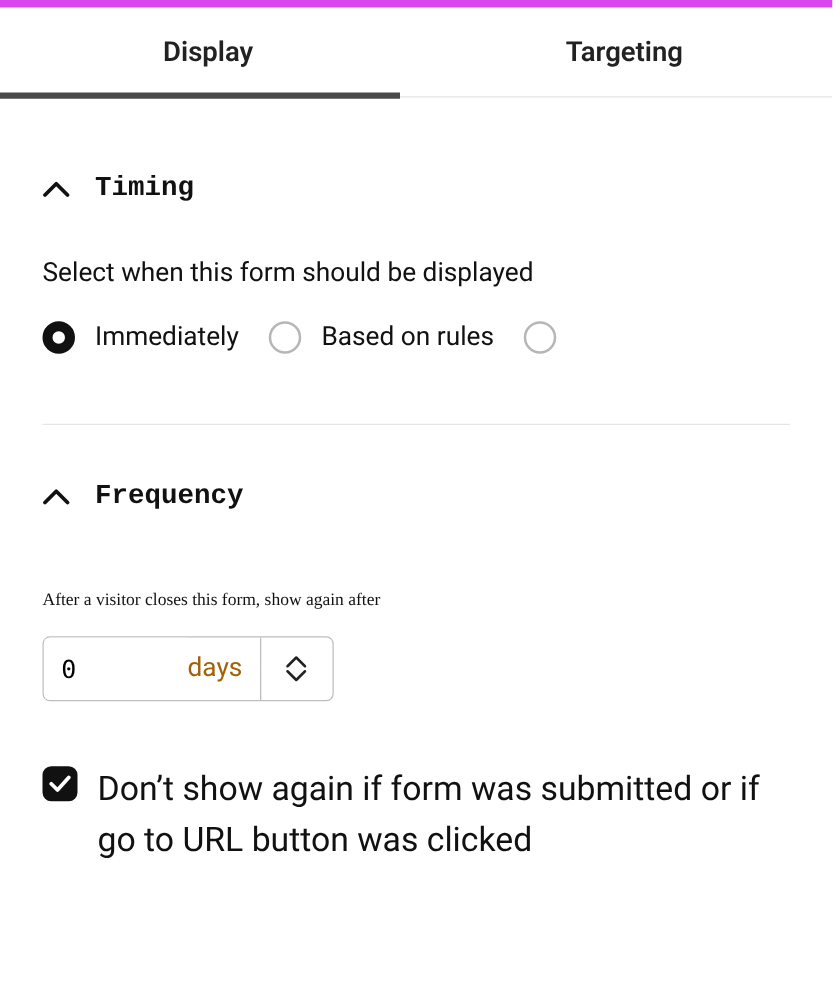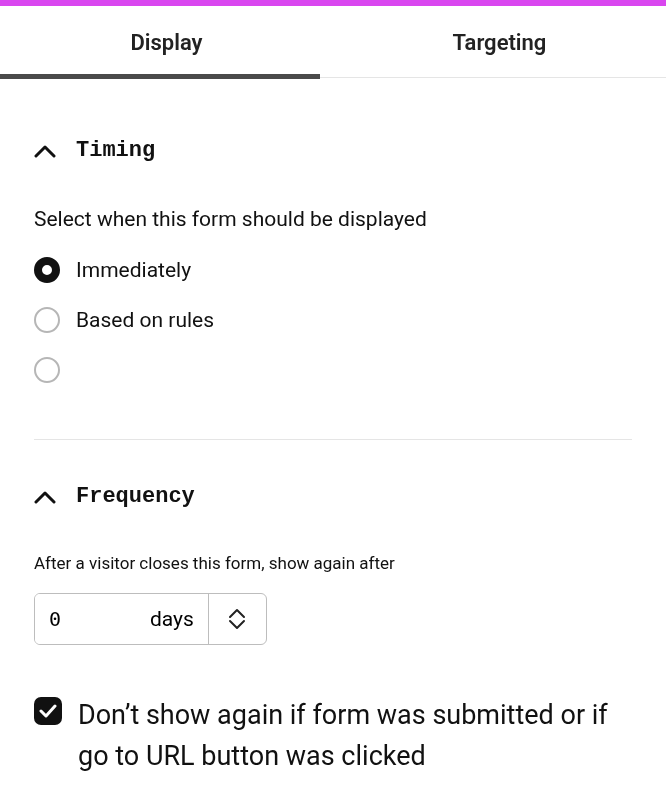--- a/index.html
+++ b/index.html
@@ -51,21 +51,21 @@
   .chevron-up-icon svg {
     display: block;
   }
   .section-desc {
     font-size: 21px;
     margin-top: 44px;
     margin-bottom: 26px;
   }
   .radio-group {
     display: flex;
-    flex-direction: column;
+    flex-direction: row;
     gap: 24px;
   }
   .radio-item {
     display: flex;
     align-items: center;
     gap: 16px;
     cursor: pointer;
   }
   .radio-circle {
     width: 26px;
@@ -80,23 +80,24 @@
   }
   .radio-label {
     font-size: 21px;
   }
   .divider {
     border: none;
     border-top: 1px solid #e5e5e5;
     margin: 56px 0 44px 0;
   }
   .freq-desc {
-    font-size: 17px;
-    margin-top: 44px;
+    font-size: 14px;
+    margin-top: 64px;
     margin-bottom: 20px;
+    font-family: Liberation Serif, serif;
   }
   .number-input-wrap {
     display: inline-flex;
     border: 1px solid #bdbdbd;
     border-radius: 6px;
     height: 52px;
     overflow: hidden;
     align-items: stretch;
   }
   .number-input {
@@ -105,21 +106,21 @@
     width: 115px;
     padding-left: 14px;
     font-size: 20px;
     font-family: ui-monospace, Menlo, monospace;
   }
   .number-unit {
     display: flex;
     align-items: center;
     padding-right: 14px;
     font-size: 21px;
-    color: #000000;
+    color: #a16207;
   }
   .stepper {
     border-left: 1px solid #bdbdbd;
     width: 58px;
     display: flex;
     flex-direction: column;
     align-items: center;
     justify-content: center;
     cursor: pointer;
   }

